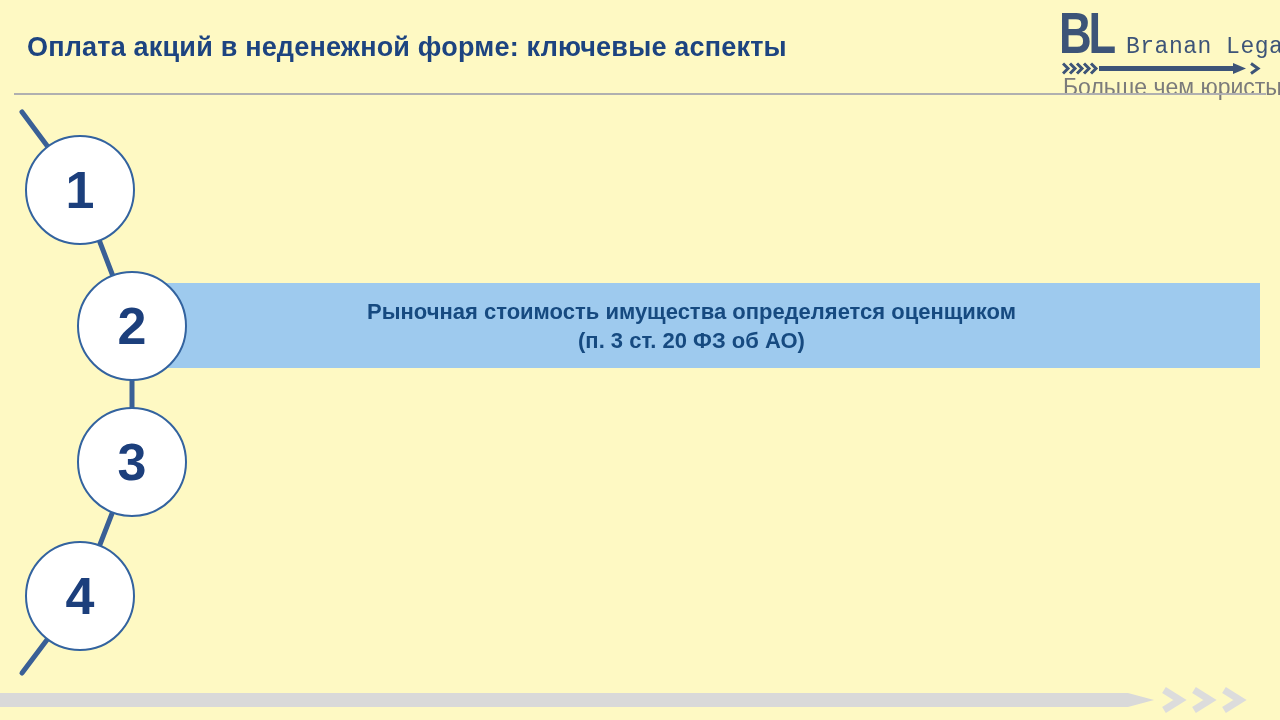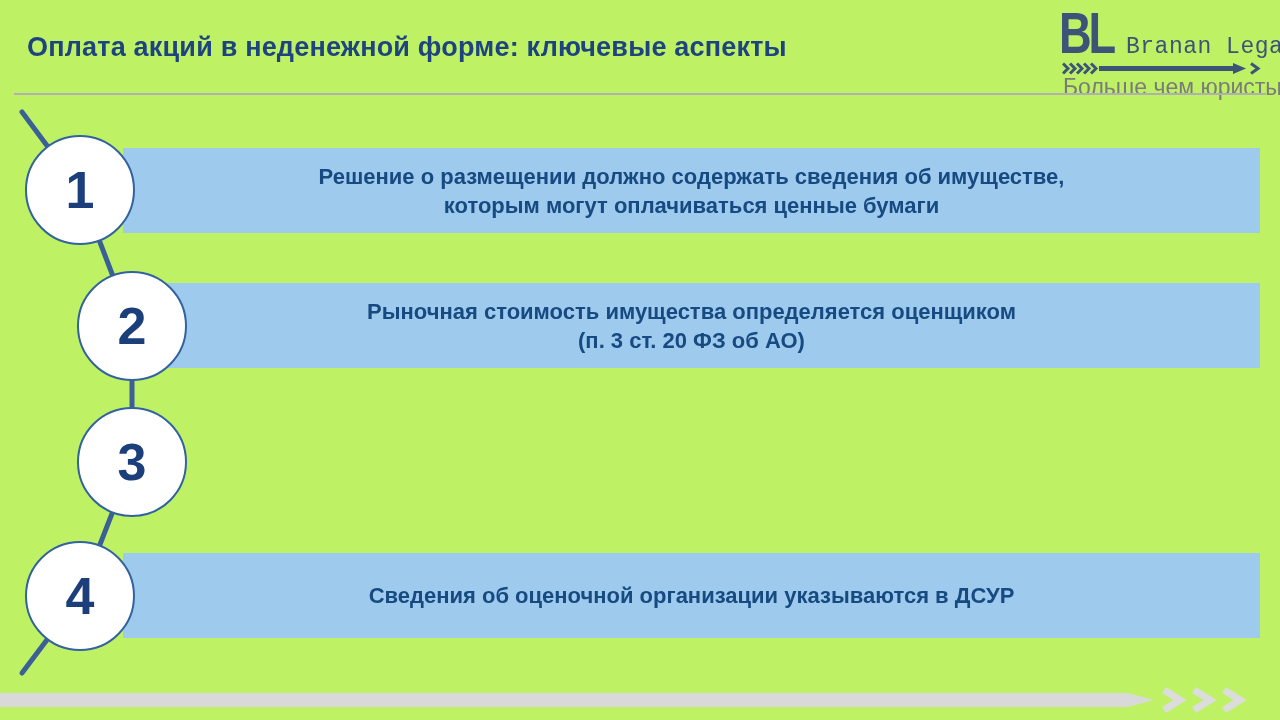--- a/index.html
+++ b/index.html
@@ -8,21 +8,21 @@
     width: 1280px;
     height: 720px;
     background: #ffffff;
     font-family: "Liberation Sans", sans-serif;
     overflow: hidden;
   }
   .slide {
     position: relative;
     width: 1280px;
     height: 720px;
-    background: #bef264;
+    background: #fef9c3;
   }
 
   
   .title {
     position: absolute;
     left: 27px;
     top: 32px;
     margin: 0;
     font-size: 27px;
     font-weight: bold;
@@ -170,30 +170,23 @@
   <svg class="connectors" width="1280" height="720" viewBox="0 0 1280 720">
     <g stroke="#3a6096" stroke-width="5" stroke-linecap="round">
       <line x1="22" y1="112" x2="80" y2="190"></line>
       <line x1="80" y1="190" x2="132" y2="326"></line>
       <line x1="132" y1="326" x2="132" y2="462"></line>
       <line x1="132" y1="462" x2="80" y2="596"></line>
       <line x1="80" y1="596" x2="22" y2="673"></line>
     </g>
   </svg>
 
-  <div class="banner b1">
-    <div class="banner-text">Решение о размещении должно содержать сведения об имуществе,
-которым могут оплачиваться ценные бумаги</div>
-  </div>
   <div class="banner b2">
     <div class="banner-text">Рыночная стоимость имущества определяется оценщиком
 (п. 3 ст. 20 ФЗ об АО)</div>
-  </div>
-  <div class="banner b4">
-    <div class="banner-text">Сведения об оценочной организации указываются в ДСУР</div>
   </div>
 
   <div class="circle c1">
     <span class="step-number">1</span>
   </div>
   <div class="circle c2">
     <span class="step-number">2</span>
   </div>
   <div class="circle c3">
     <span class="step-number">3</span>

